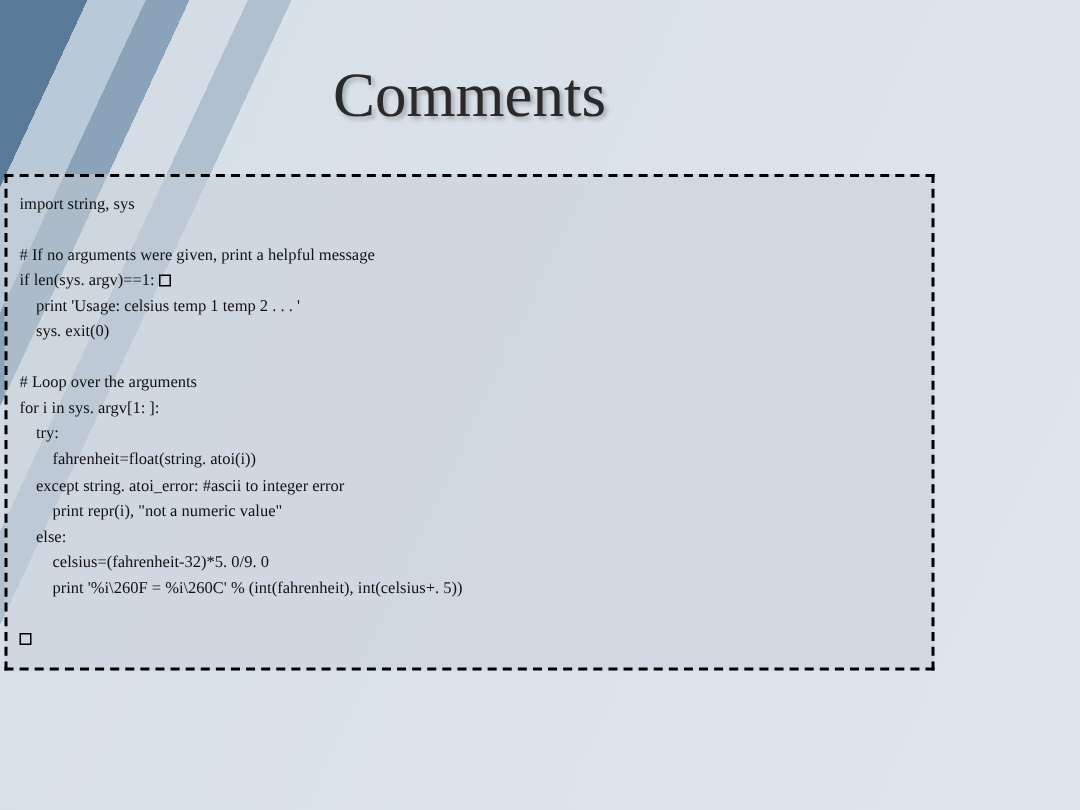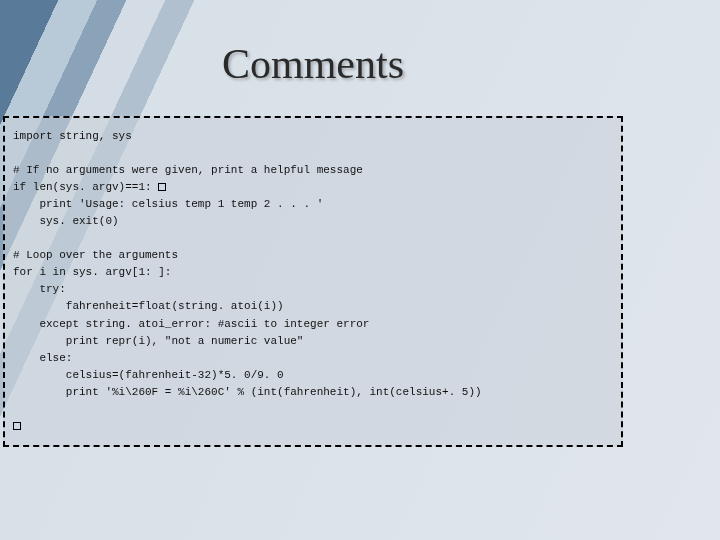--- a/index.html
+++ b/index.html
@@ -29,21 +29,21 @@
     margin-top: 10px;
     margin-bottom: 28px;
     font-weight: normal;
     text-shadow: 2px 2px 3px rgba(0,0,0,0.25);
   }
   .codebox {
     width: 620px;
     border: 2.5px dashed #000;
     background: rgba(200,208,216,0.55);
     padding: 10px 8px 10px 8px;
-    font-family: Liberation Mono, monospace;
+    font-family: Liberation Serif, serif;
     font-size: 11px;
     line-height: 1.55;
     color: #111;
     white-space: pre;
     overflow: hidden;
   }
   .glyph {
     display: inline-block;
     width: 8px; height: 8px;
     border: 1px solid #000;

